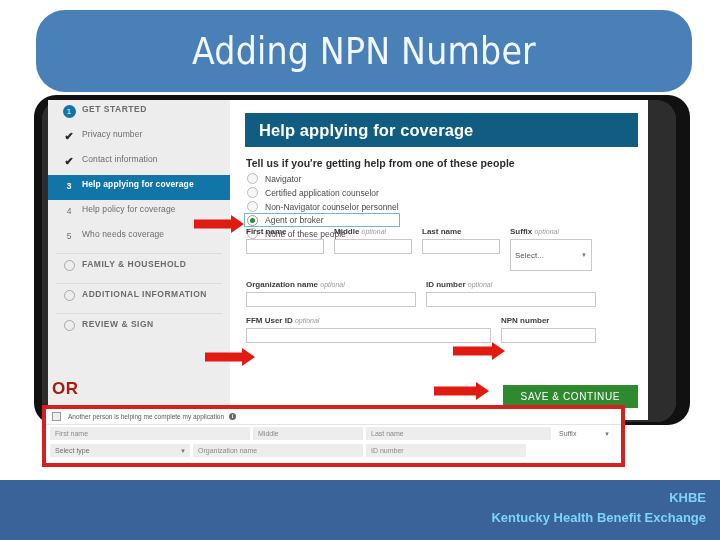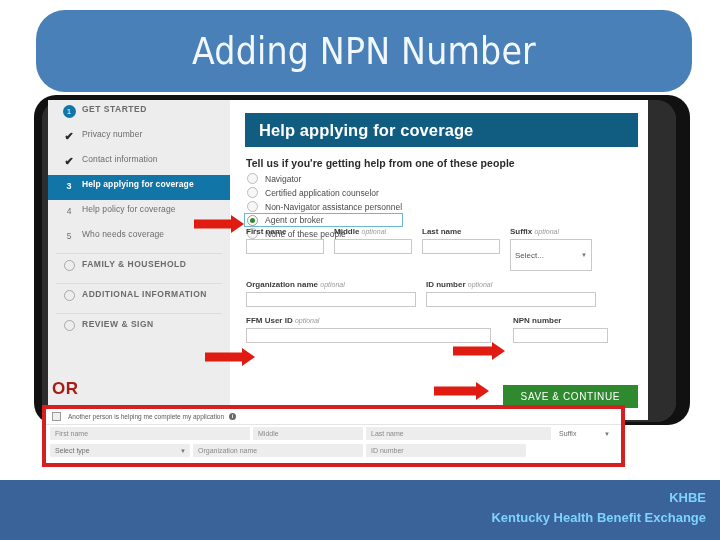--- a/index.html
+++ b/index.html
@@ -512,21 +512,21 @@
         <div class="radio-row">
           <span class="radio"></span>
           <span class="rlbl">Navigator</span>
         </div>
         <div class="radio-row">
           <span class="radio"></span>
           <span class="rlbl">Certified application counselor</span>
         </div>
         <div class="radio-row">
           <span class="radio"></span>
-          <span class="rlbl">Non-Navigator assistance personnel</span>
+          <span class="rlbl">Non-Navigator counselor personnel</span>
         </div>
         <div class="radio-row highlighted">
           <span class="radio on"></span>
           <span class="rlbl">Agent or broker</span>
         </div>
         <div class="radio-row">
           <span class="radio"></span>
           <span class="rlbl">None of these people</span>
         </div>
       </div>
@@ -564,21 +564,21 @@
             <span class="flabel"><span>ID number</span> <span class="opt">optional</span></span>
             <span class="fbox"></span>
           </div>
         </div>
 
         <div class="frow">
           <div class="fcell" style="width:245px">
             <span class="flabel"><span>FFM User ID</span> <span class="opt">optional</span></span>
             <span class="fbox"></span>
           </div>
-          <div class="fcell" style="width:95px;margin-left:12px">
+          <div class="fcell" style="width:95px;">
             <span class="flabel"><span>NPN number</span></span>
             <span class="fbox"></span>
           </div>
         </div>
       </div>
 
       <div class="saverow">
         <span class="save-btn">SAVE &amp; CONTINUE</span>
       </div>
     </div>

